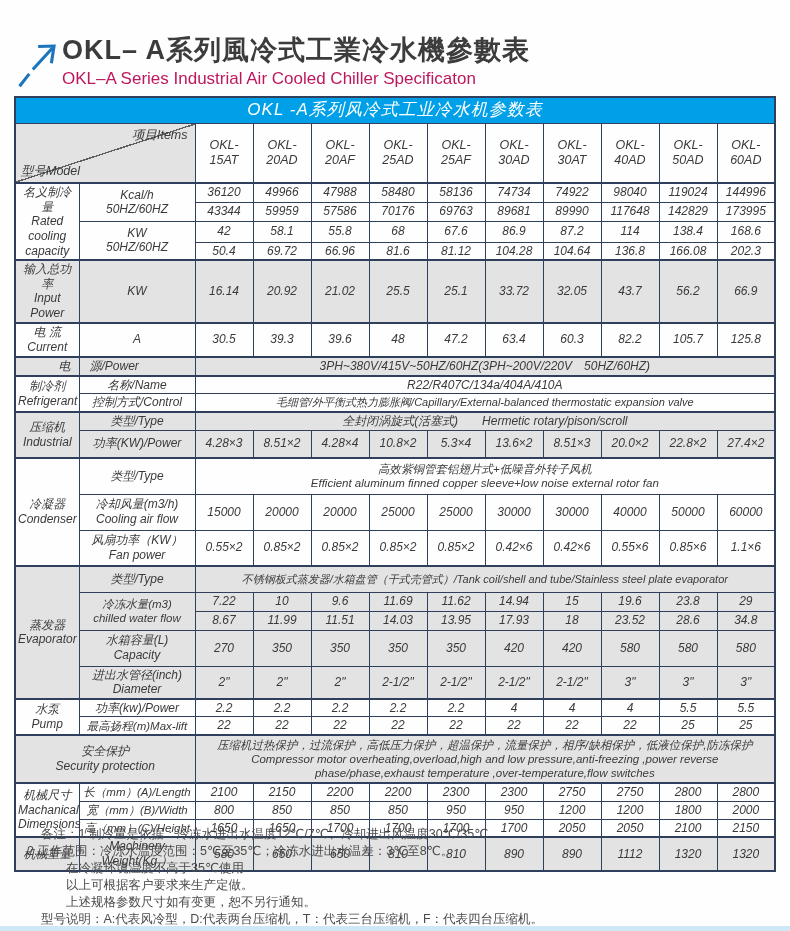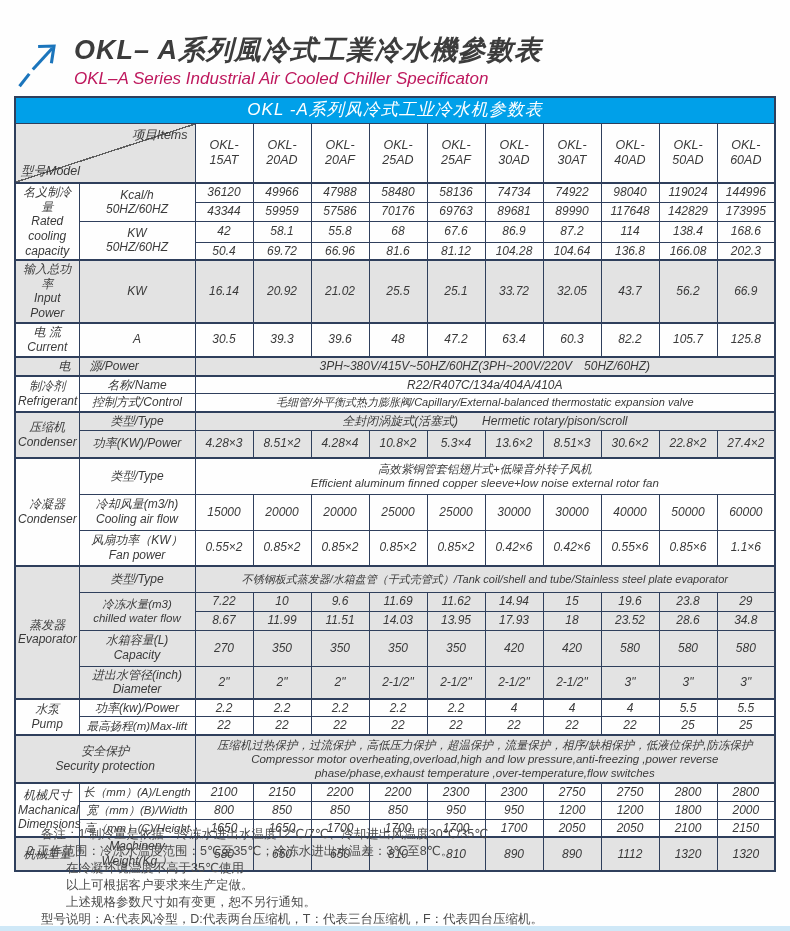--- a/index.html
+++ b/index.html
@@ -6,21 +6,21 @@
   html,body { background:#ffffff; }
   body {
     width:790px; height:931px; overflow:hidden; position:relative;
     font-family:"Liberation Sans","DejaVu Sans",sans-serif; color:#3a3a3a;
   }
   .page { position:relative; width:790px; height:931px; background:#fefefe; }
 
   
   .hdr { position:absolute; top:36px; left:16px; display:flex; align-items:flex-start; }
   .arrow-logo { margin-top:4px; }
-  .titles { margin-left:12px;font-style:italic; }
+  .titles { margin-left:0; }
   .title-zh { font-size:27px; font-weight:bold; color:#3c3c3c; letter-spacing:1px; line-height:1.1; }
   .title-en { font-size:17px; color:#be185d; margin-top:3px; }
 
   
   table { border-collapse:collapse; table-layout:fixed; width:762px; position:absolute; top:96px; left:14px;
           border:2px solid #2f3f5c;font-style:italic; }
   td { border:1px solid #2f3f5c; font-size:12px; text-align:center; vertical-align:middle;
        white-space:pre-line; padding:1px 2px; line-height:1.22; color:#3a3a3a; }
   tr.sect > td { border-top:2px solid #2f3f5c; }
   tr.gray-row > td { background:#e3e3e3; }
@@ -212,34 +212,34 @@
       <td>名称/Name</td>
       <td colspan="10">R22/R407C/134a/404A/410A</td>
     </tr>
     <tr style="height:18px">
       <td>控制方式/Control</td>
       <td colspan="10" class="long">毛细管/外平衡式热力膨胀阀/Capillary/External-balanced thermostatic expansion valve</td>
     </tr>
 
     <tr class="sect gray-row" style="height:18px">
       <td rowspan="2">压缩机
-Condenser</td>
+Industrial</td>
       <td>类型/Type</td>
       <td colspan="10">全封闭涡旋式(活塞式)　　Hermetic rotary/pison/scroll</td>
     </tr>
     <tr class="gray-row" style="height:28px">
       <td>功率(KW)/Power</td>
     <td>4.28×3</td>
           <td>8.51×2</td>
           <td>4.28×4</td>
           <td>10.8×2</td>
           <td>5.3×4</td>
           <td>13.6×2</td>
           <td>8.51×3</td>
-          <td>30.6×2</td>
+          <td>20.0×2</td>
           <td>22.8×2</td>
           <td>27.4×2</td>
         </tr>
 
     <tr class="sect" style="height:36px">
       <td rowspan="3">冷凝器
 Condenser</td>
       <td>类型/Type</td>
       <td colspan="10" class="sm">高效紫铜管套铝翅片式+低噪音外转子风机
 Efficient aluminum finned copper sleeve+low noise external rotor fan</td>

